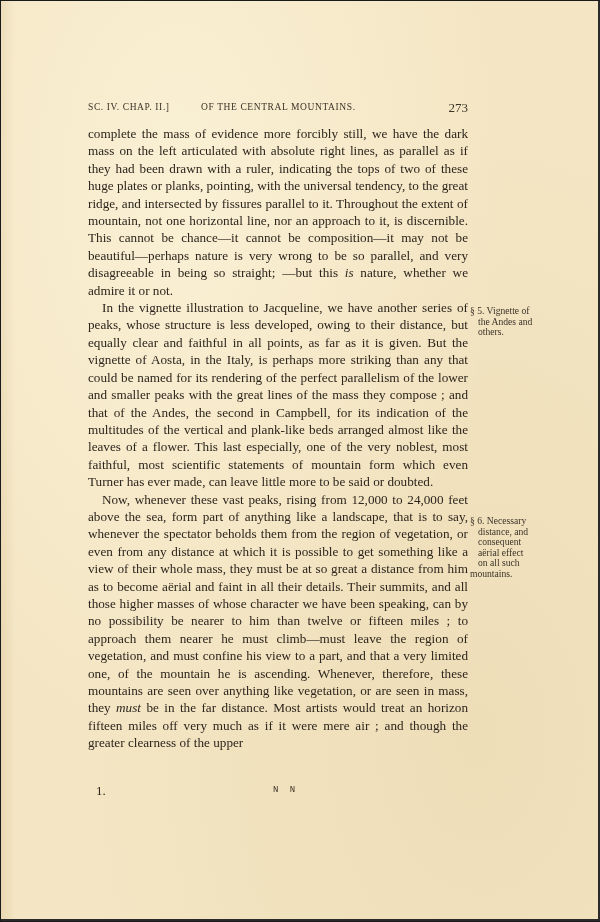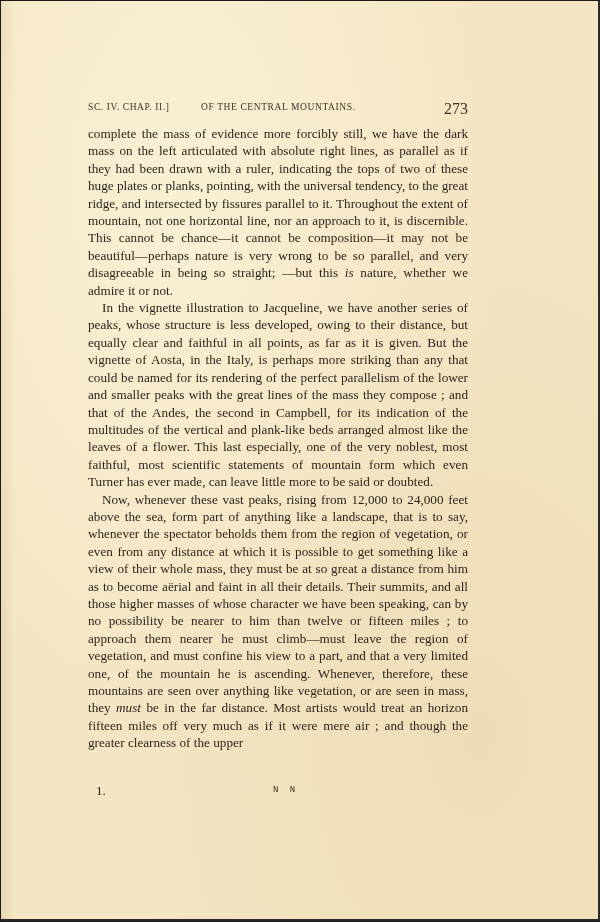--- a/index.html
+++ b/index.html
@@ -17,21 +17,21 @@
       linear-gradient(90deg, rgba(210,185,140,0.35) 0px, rgba(210,185,140,0) 14px);
     border-right: 2px solid #2a2a2a;
     border-bottom: 2px solid #2a2a2a;
   }
   .running-head {
     position: absolute; left: 87px; top: 101px; width: 380px; height: 14px;
     font-size: 9.5px; letter-spacing: 0.6px; color: #3b3328;
   }
   .running-head .chap { position: absolute; left: 0; top: 0; }
   .running-head .title { position: absolute; left: 113px; top: 0; text-align: center; }
-  .running-head .pageno { position: absolute; right: 0; top: -2px; font-size: 16px; letter-spacing: 0; }
+  .running-head .pageno { position: absolute; right: 0; top: -2px; font-size: 13px; letter-spacing: 0; }
 
   .body-text {
     position: absolute; left: 87px; top: 124px; width: 380px;
     font-size: 13.2px; line-height: 17.4px; color: #2c251d;
     text-align: justify;
   }
   .body-text p { margin: 0; text-indent: 0; }
   .body-text p.ind { text-indent: 14px; }
   .body-text em { font-style: italic; }
 
@@ -62,17 +62,30 @@
     <span class="title">OF THE CENTRAL MOUNTAINS.</span>
     <span class="pageno">273</span>
   </div>
 
   <div class="body-text">
     <p><span>complete the mass of evidence more forcibly still, we have the dark mass on the left articulated with absolute right lines, as parallel as if they had been drawn with a ruler, indicating the tops of two of these huge plates or planks, pointing, with the universal tendency, to the great ridge, and intersected by fissures parallel to it. Throughout the extent of mountain, not one horizontal line, nor an approach to it, is discernible. This cannot be chance—it cannot be composition—it may not be beautiful—perhaps nature is very wrong to be so parallel, and very disagreeable in being so straight; —but this </span><em>is</em><span> nature, whether we admire it or not.</span></p>
     <p class="ind"><span>In the vignette illustration to Jacqueline, we have another series of peaks, whose structure is less developed, owing to their distance, but equally clear and faithful in all points, as far as it is given. But the vignette of Aosta, in the Italy, is perhaps more striking than any that could be named for its rendering of the perfect parallelism of the lower and smaller peaks with the great lines of the mass they compose ; and that of the Andes, the second in Campbell, for its indication of the multitudes of the vertical and plank-like beds arranged almost like the leaves of a flower. This last especially, one of the very noblest, most faithful, most scientific statements of mountain form which even Turner has ever made, can leave little more to be said or doubted.</span></p>
     <p class="ind"><span>Now, whenever these vast peaks, rising from 12,000 to 24,000 feet above the sea, form part of anything like a landscape, that is to say, whenever the spectator beholds them from the region of vegetation, or even from any distance at which it is possible to get something like a view of their whole mass, they must be at so great a distance from him as to become aërial and faint in all their details. Their summits, and all those higher masses of whose character we have been speaking, can by no possibility be nearer to him than twelve or fifteen miles ; to approach them nearer he must climb—must leave the region of vegetation, and must confine his view to a part, and that a very limited one, of the mountain he is ascending. Whenever, therefore, these mountains are seen over anything like vegetation, or are seen in mass, they </span><em>must</em><span> be in the far distance. Most artists would treat an horizon fifteen miles off very much as if it were mere air ; and though the greater clearness of the upper</span></p>
   </div>
 
+  <div class="sidenote sn1">
+    <span class="line">§ 5. Vignette of</span>
+    <span class="line" style="padding-left:8px">the Andes and</span>
+    <span class="line" style="padding-left:8px">others.</span>
+  </div>
 
+  <div class="sidenote sn2">
+    <span class="line">§ 6. Necessary</span>
+    <span class="line" style="padding-left:8px">distance, and</span>
+    <span class="line" style="padding-left:8px">consequent</span>
+    <span class="line" style="padding-left:8px">aërial effect</span>
+    <span class="line" style="padding-left:8px">on all such</span>
+    <span class="line">mountains.</span>
+  </div>
 
   <span class="signature">1.</span>
   <span class="signature-mark">N N</span>
 </div>
 
 </body></html>

